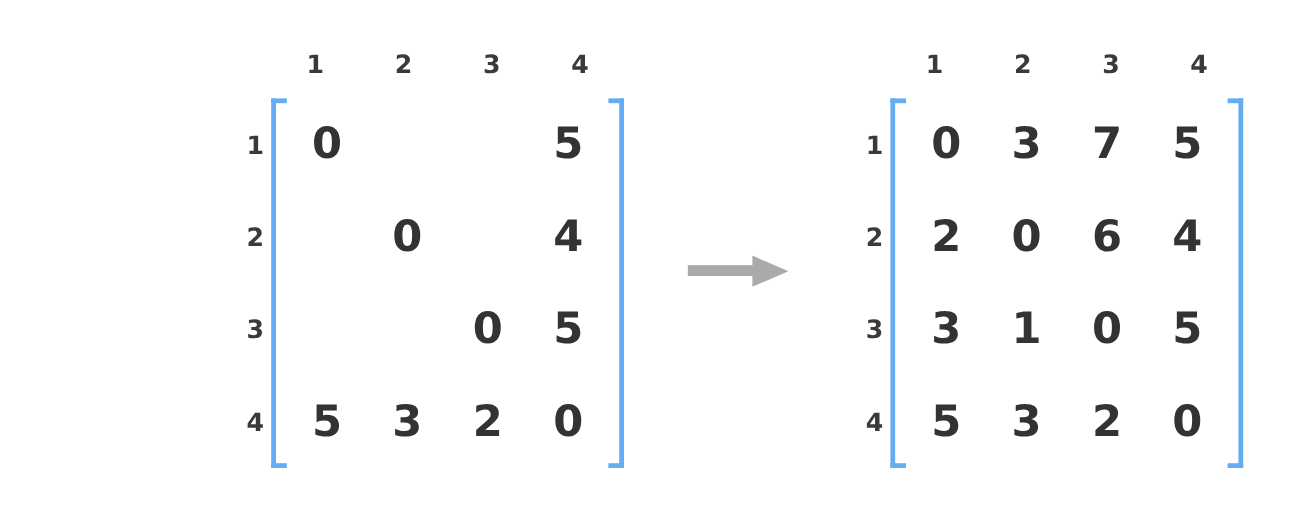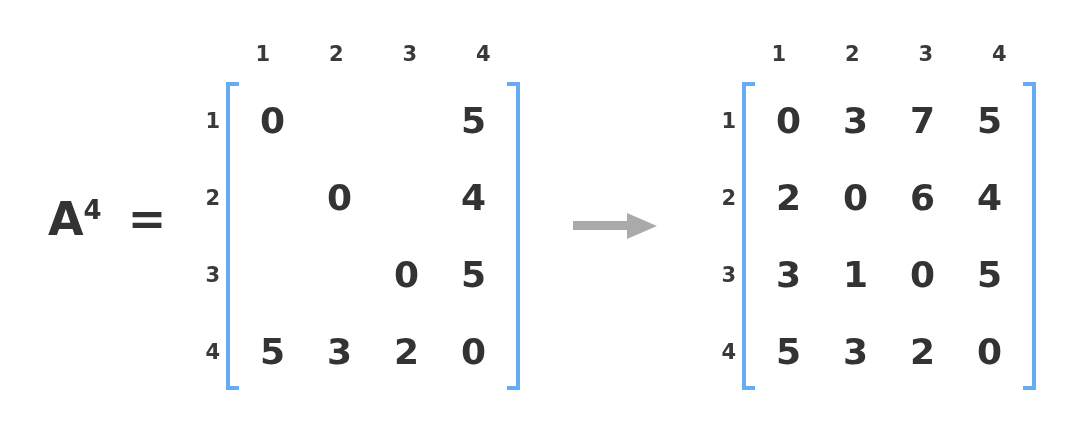--- a/index.html
+++ b/index.html
@@ -158,23 +158,20 @@
     top: 210px;
     width: 86px;
     height: 32px;
   }
 </style>
 </head>
 <body>
 
 <div id="stage">
 
-  <div class="eq-label">
-    <span class="base">A</span><span class="exp">4</span><span class="equals">=</span>
-  </div>
 
   <div class="matrix-block" id="matrix-1">
     <div class="matrix-grid">
 
       <div class="col-headers">
         <div class="hdr">1</div>
         <div class="hdr">2</div>
         <div class="hdr">3</div>
         <div class="hdr">4</div>
       </div>

